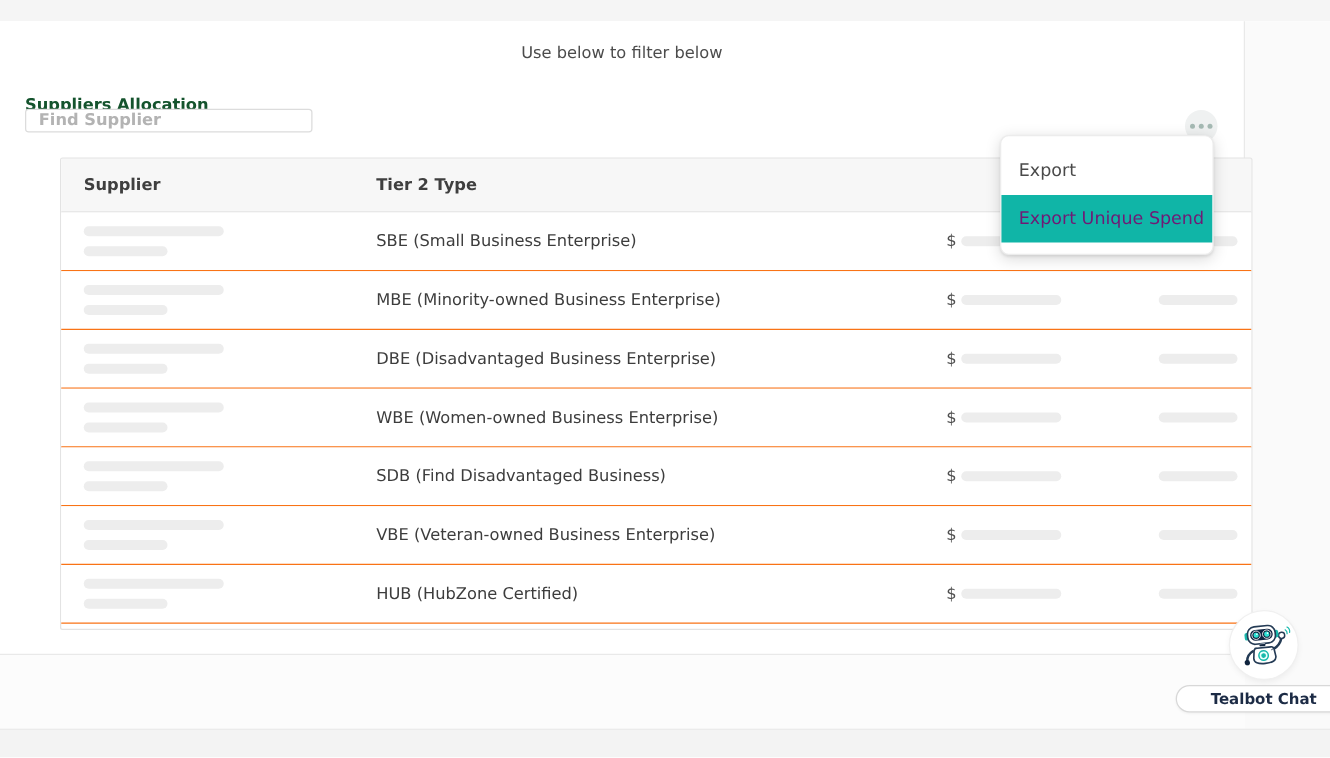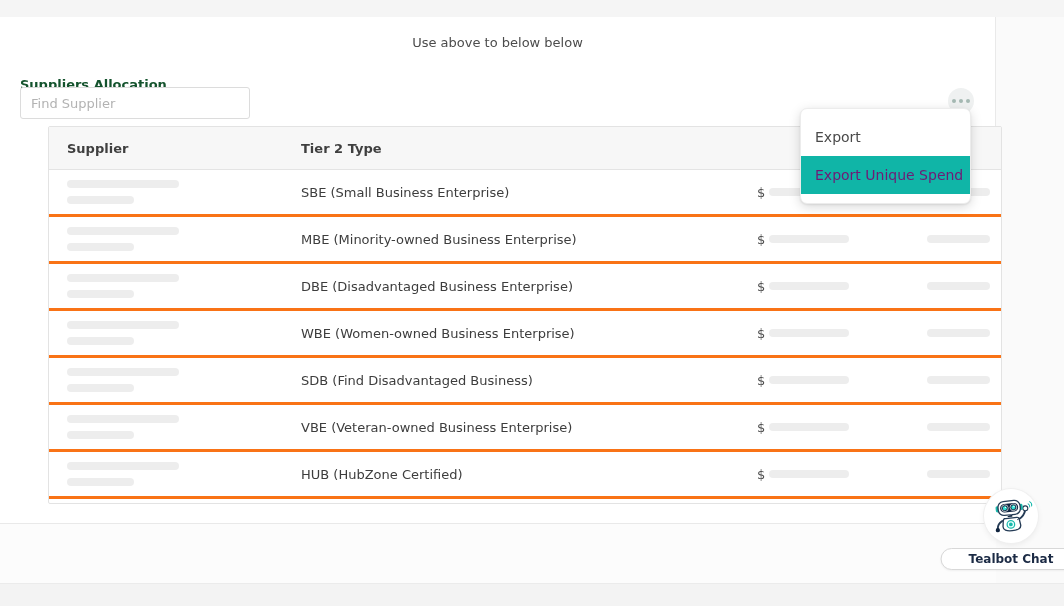--- a/index.html
+++ b/index.html
@@ -22,23 +22,23 @@
 
   .filter-hint {
     position:absolute; top:18px; left:0; width:100%;
     text-align:center; font-size:13px; color:#4c4c4c;
   }
   .section-title {
     position:absolute; top:60px; left:20px;
     font-size:13px; font-weight:700; color:#14532d;
   }
   .find-input {
-    position:absolute; top:70px; left:20px; width:230px; height:32px;
+    position:absolute; top:70px; left:20px; width:230px; height:19px;
     border:1px solid #dcdcdc; border-radius:3px; padding:0 10px;
-    font-size:13px; font-family:inherit; color:#333; outline:none; background:#fff;
+    font-size:13px; font-family:inherit; color:#333; outline:none; background:#fff;font-weight:bold;
   }
   .find-input::placeholder { color:#b3b3b3; }
 
   .kebab-btn {
     position:absolute; left:948px; top:71px; width:26px; height:26px;
     border-radius:50%; background:#eff1f1; border:none; cursor:pointer;
     display:flex; align-items:center; justify-content:center; gap:3px;
   }
   .kebab-btn .dot { width:4px; height:4px; border-radius:50%; background:#a5b9b3; }
 
@@ -47,21 +47,21 @@
     position:absolute; left:20px; top:109px; width:954px;
     border:1px solid #e3e3e3; border-radius:2px; background:#fff; padding-bottom:4px;margin-left:28px;
   }
   .t-head {
     display:flex; height:43px; align-items:center;
     background:#f7f7f7; border-bottom:1px solid #e4e4e4;
     font-size:13px; font-weight:700; color:#3f3f3f;
   }
   .t-row {
     display:flex; height:47px; align-items:center;
-    border-bottom:3px solid #f97316; font-size:13px; color:#3d3d3d; background:#fff;
+    border-bottom:1px solid #f97316; font-size:13px; color:#3d3d3d; background:#fff;
   }
   .c1 { width:252px; padding-left:18px; }
   .c2 { width:456px; }
   .c3 { width:117px; display:flex; align-items:center; }
   .c4 { flex:1; display:flex; justify-content:flex-end; padding-right:11px; }
   .t-head .c3 { justify-content:flex-end; padding-right:25px; }
   .t-row .c1 { display:flex; flex-direction:column; justify-content:center; align-items:flex-start; gap:8px; }
   .bar { background:#ededed; border-radius:4px; height:8px; }
   .bar.b-long  { width:112px; }
   .bar.b-short { width:67px; }
@@ -98,21 +98,21 @@
 </style>
 </head>
 <body>
 
 <div class="top-strip"></div>
 <div class="right-gutter"></div>
 <div class="lower-area"></div>
 <div class="footer-strip"></div>
 
 <div class="main-panel">
-  <div class="filter-hint">Use above to below below</div>
+  <div class="filter-hint">Use below to filter below</div>
   <div class="section-title">Suppliers Allocation</div>
 
   <input class="find-input" type="text" placeholder="Find Supplier" style="">
 
   <button class="kebab-btn">
     <span class="dot"></span>
     <span class="dot"></span>
     <span class="dot"></span>
   </button>
 

